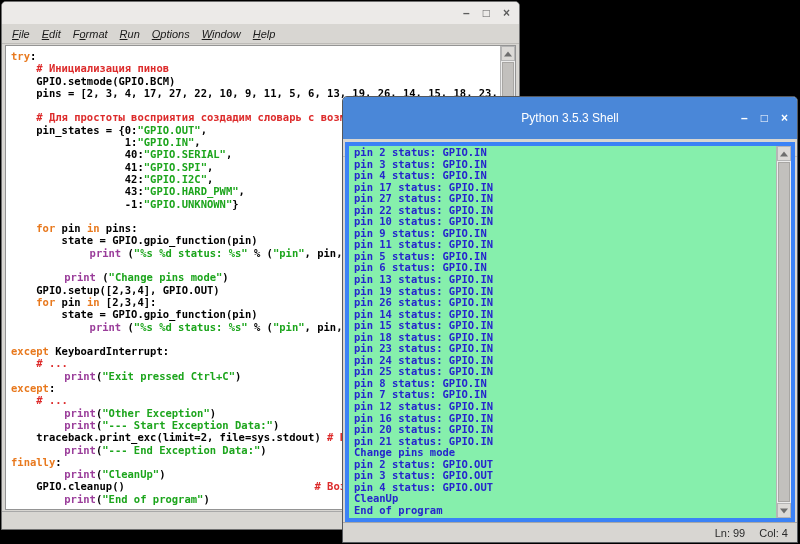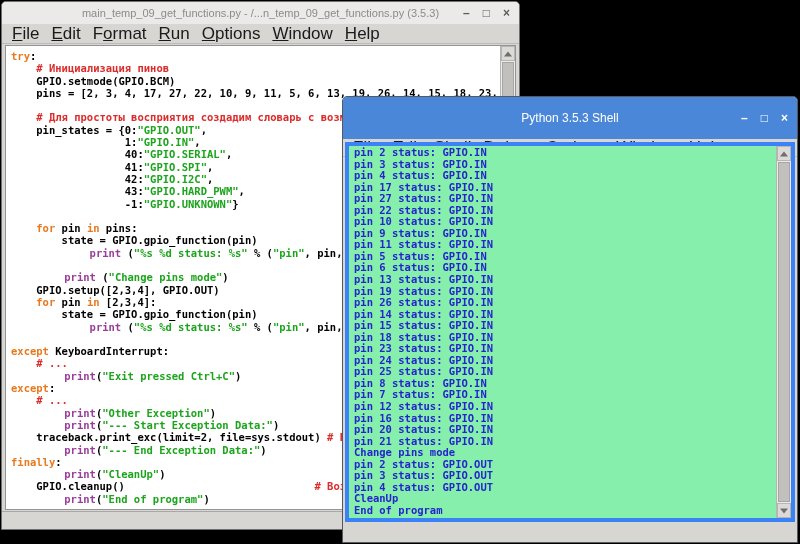--- a/index.html
+++ b/index.html
@@ -7,21 +7,21 @@
   body { background:#000; position:relative; font-family:"Liberation Sans", sans-serif; }
 
   .window { position:absolute; border:1px solid #6f6f6f; border-radius:5px 5px 0 0; background:#d8d6d2; }
   .titlebar { position:relative; width:100%; display:flex; align-items:center; justify-content:center;
               border-radius:4px 4px 0 0; }
   .titlebar .title { font-size:11px; }
   .win-btns { position:absolute; right:9px; top:0; height:100%; display:flex; align-items:center; gap:13px; }
   .win-btn { font-size:12px; line-height:1; font-weight:bold; cursor:default; }
 
   .menubar { display:flex; align-items:center; padding-left:4px; border-bottom:1px solid #bdbbb7; }
-  .menu-item { font-size:17px; color:#1a1a1a; padding:2px 6px; }
+  .menu-item { font-size:11px; color:#1a1a1a; padding:2px 6px;font-style:italic; }
   .mn { text-decoration:underline; }
 
   
   #editor { left:1px; top:1px; width:519px; height:529px; z-index:1; }
   #editor .titlebar { height:22px; background:#eceae8; }
   #editor .titlebar .title { color:#8b8b8b; }
   #editor .win-btn { color:#5d5d5d; }
   #editor .menubar { height:20px; background:#d8d6d2; }
   #editor .content { position:absolute; left:3px; right:3px; top:43px; bottom:19px;
                      background:#fff; border:1px solid #949494; overflow:hidden; }
@@ -66,21 +66,20 @@
   .sl { height:11.55px; line-height:11.55px; color:#2525cd; }
   .sl.prompt { color:#bf5b30; }
   #shell .statusbar { height:20px; }
   .status-field { font-size:11px; color:#2b2b2b; }
 </style>
 </head>
 <body>
 
 <div class="window" id="editor">
   <div class="titlebar">
-    <span class="title">main_temp_09_get_functions.py - /...n_temp_09_get_functions.py (3.5.3)</span>
     <span class="win-btns">
       <span class="win-btn">–</span>
       <span class="win-btn">□</span>
       <span class="win-btn">×</span>
     </span>
   </div>
   <div class="menubar">
       <span class="menu-item"><span class="mn">F</span>ile</span>
       <span class="menu-item"><span class="mn">E</span>dit</span>
       <span class="menu-item">F<span class="mn">o</span>rmat</span>
@@ -124,13 +123,17 @@
     <div class="vscroll">
       <div class="arrow up">
           <span></span>
         </div>
       <div class="thumb"></div>
       <div class="arrow down">
           <span></span>
         </div>
     </div>
   </div>
+  <div class="statusbar">
+    <span class="status-field">Ln: 99</span>
+    <span class="status-field">Col: 4</span>
+  </div>
 </div>
 
 </body></html>

